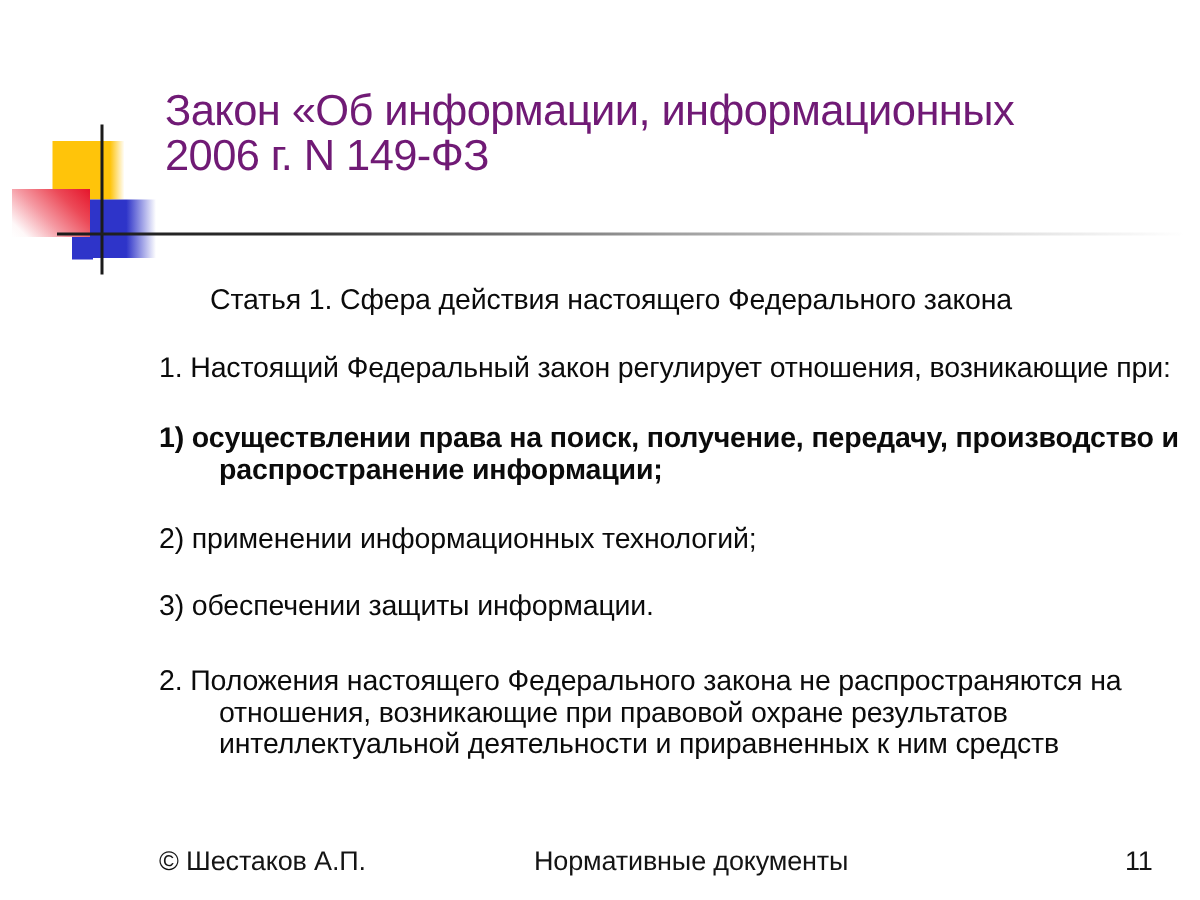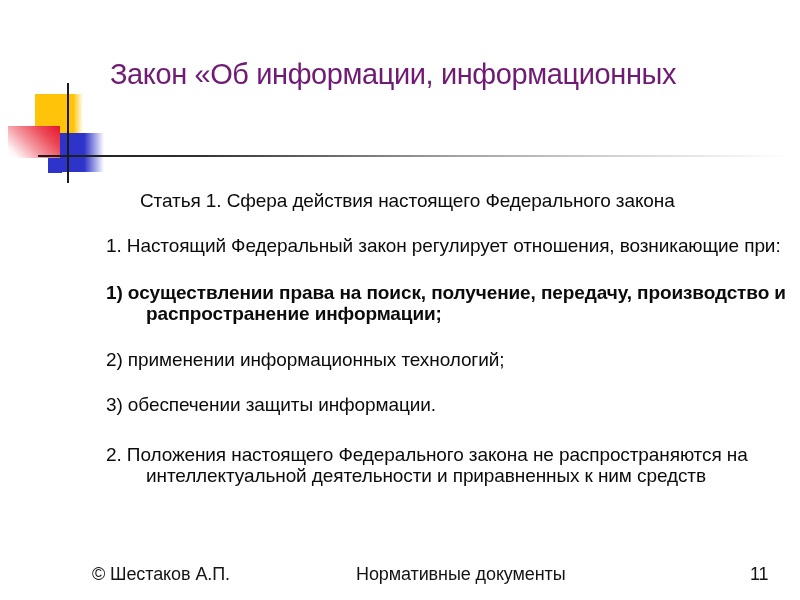--- a/index.html
+++ b/index.html
@@ -49,36 +49,37 @@
   #p2 { top:282px;font-weight:bold; }
   #p3 { top:349px; }
   #p4 { top:394px; }
   #p5 { top:444px; }
 
   
   .footer-item {
     position:absolute; top:564px; font-size:18px; color:#141414;
     letter-spacing:-0.1px; white-space:nowrap;
   }
-  #f-author   { left:92px;text-align:center; }
+  #f-author   { left:106px;text-align:center; }
   #f-category { left:356px; }
   #f-page     { left:750px; }
 </style>
 </head>
 <body>
 
 <div class="decor" id="sq-yellow"></div>
 <div class="decor" id="sq-red"></div>
 <div class="decor" id="sq-blue"></div>
 <div class="decor" id="sq-blue-tab"></div>
 <div class="decor" id="v-line"></div>
 <div class="decor" id="h-line"></div>
 
 <div class="title">
   <div>Закон «Об информации, информационных</div>
+  <div>2006 г. N 149-ФЗ</div>
 </div>
 
 <div class="para" id="article">Статья 1. Сфера действия настоящего Федерального закона</div>
 
 <div class="para" id="p1">
   <div>1. Настоящий Федеральный закон регулирует отношения, возникающие при:</div>
 </div>
 
 <div class="para" id="p2">
   <div>1) осуществлении права на поиск, получение, передачу, производство и</div>
@@ -88,18 +89,19 @@
 <div class="para" id="p3">
   <div>2) применении информационных технологий;</div>
 </div>
 
 <div class="para" id="p4">
   <div>3) обеспечении защиты информации.</div>
 </div>
 
 <div class="para" id="p5">
   <div>2. Положения настоящего Федерального закона не распространяются на</div>
+  <div class="cont">отношения, возникающие при правовой охране результатов</div>
   <div class="cont">интеллектуальной деятельности и приравненных к ним средств</div>
 </div>
 
 <div class="footer-item" id="f-author">© Шестаков А.П.</div>
 <div class="footer-item" id="f-category">Нормативные документы</div>
 <div class="footer-item" id="f-page">11</div>
 
 </body></html>

